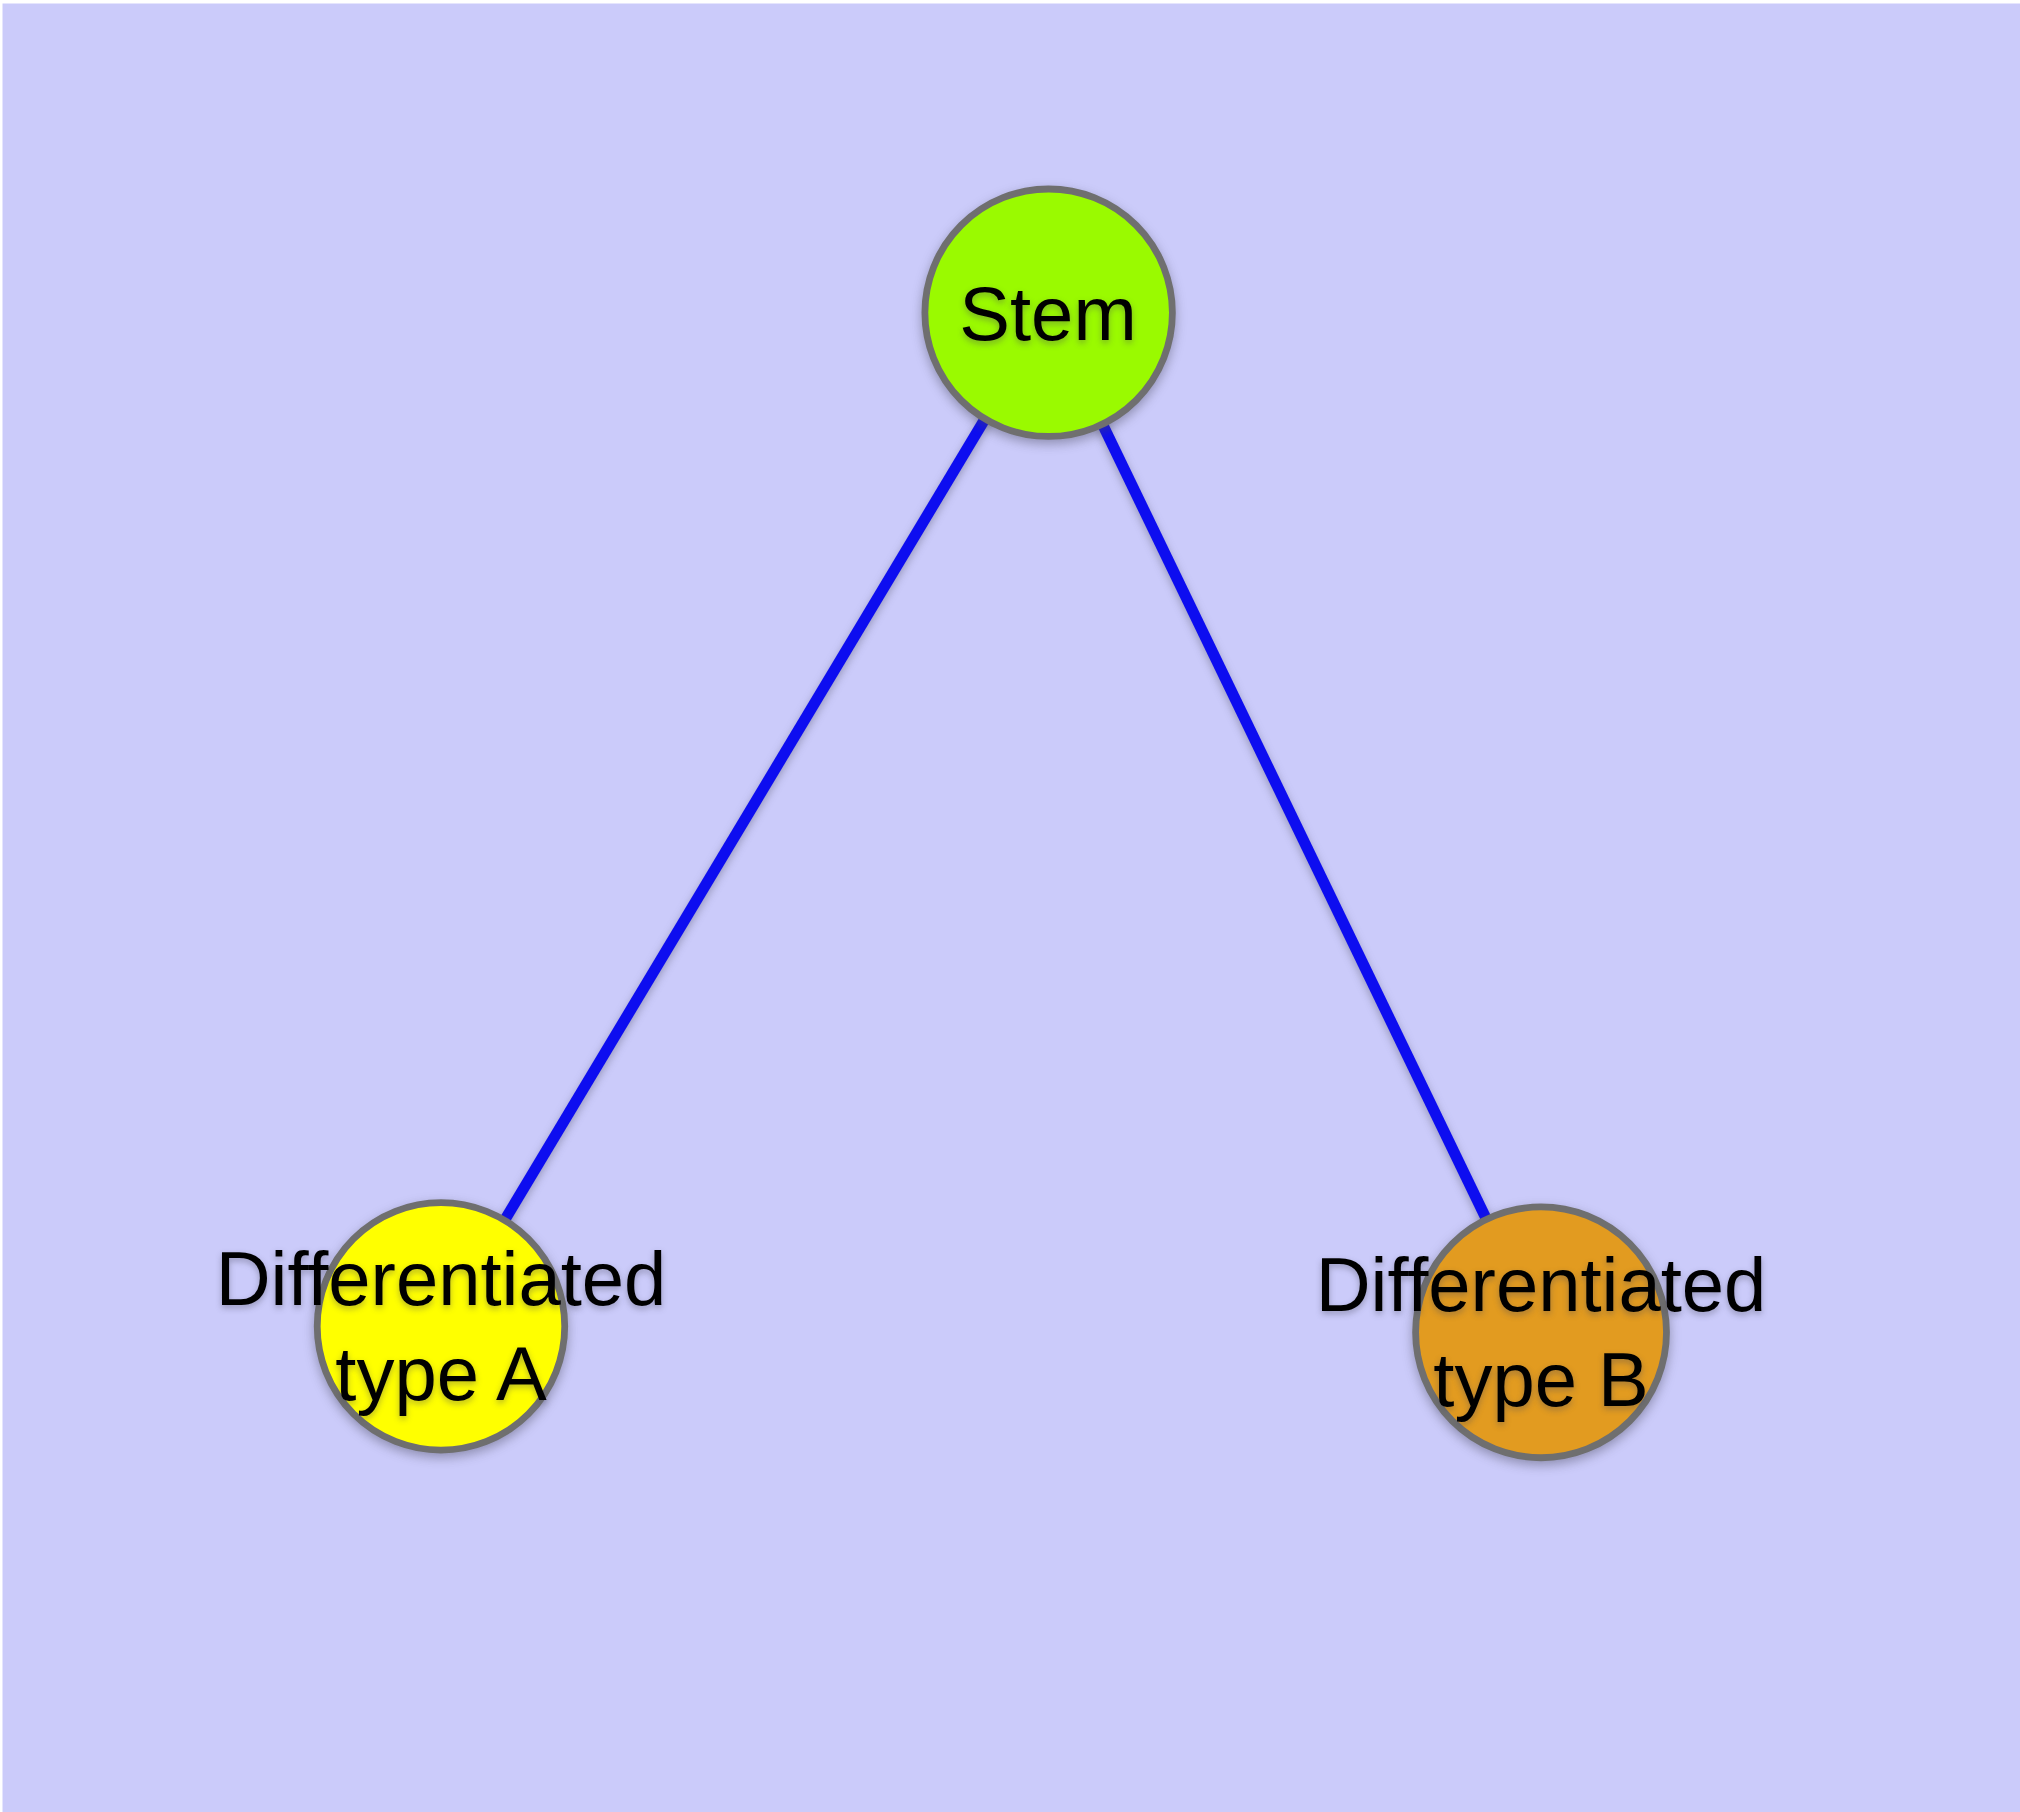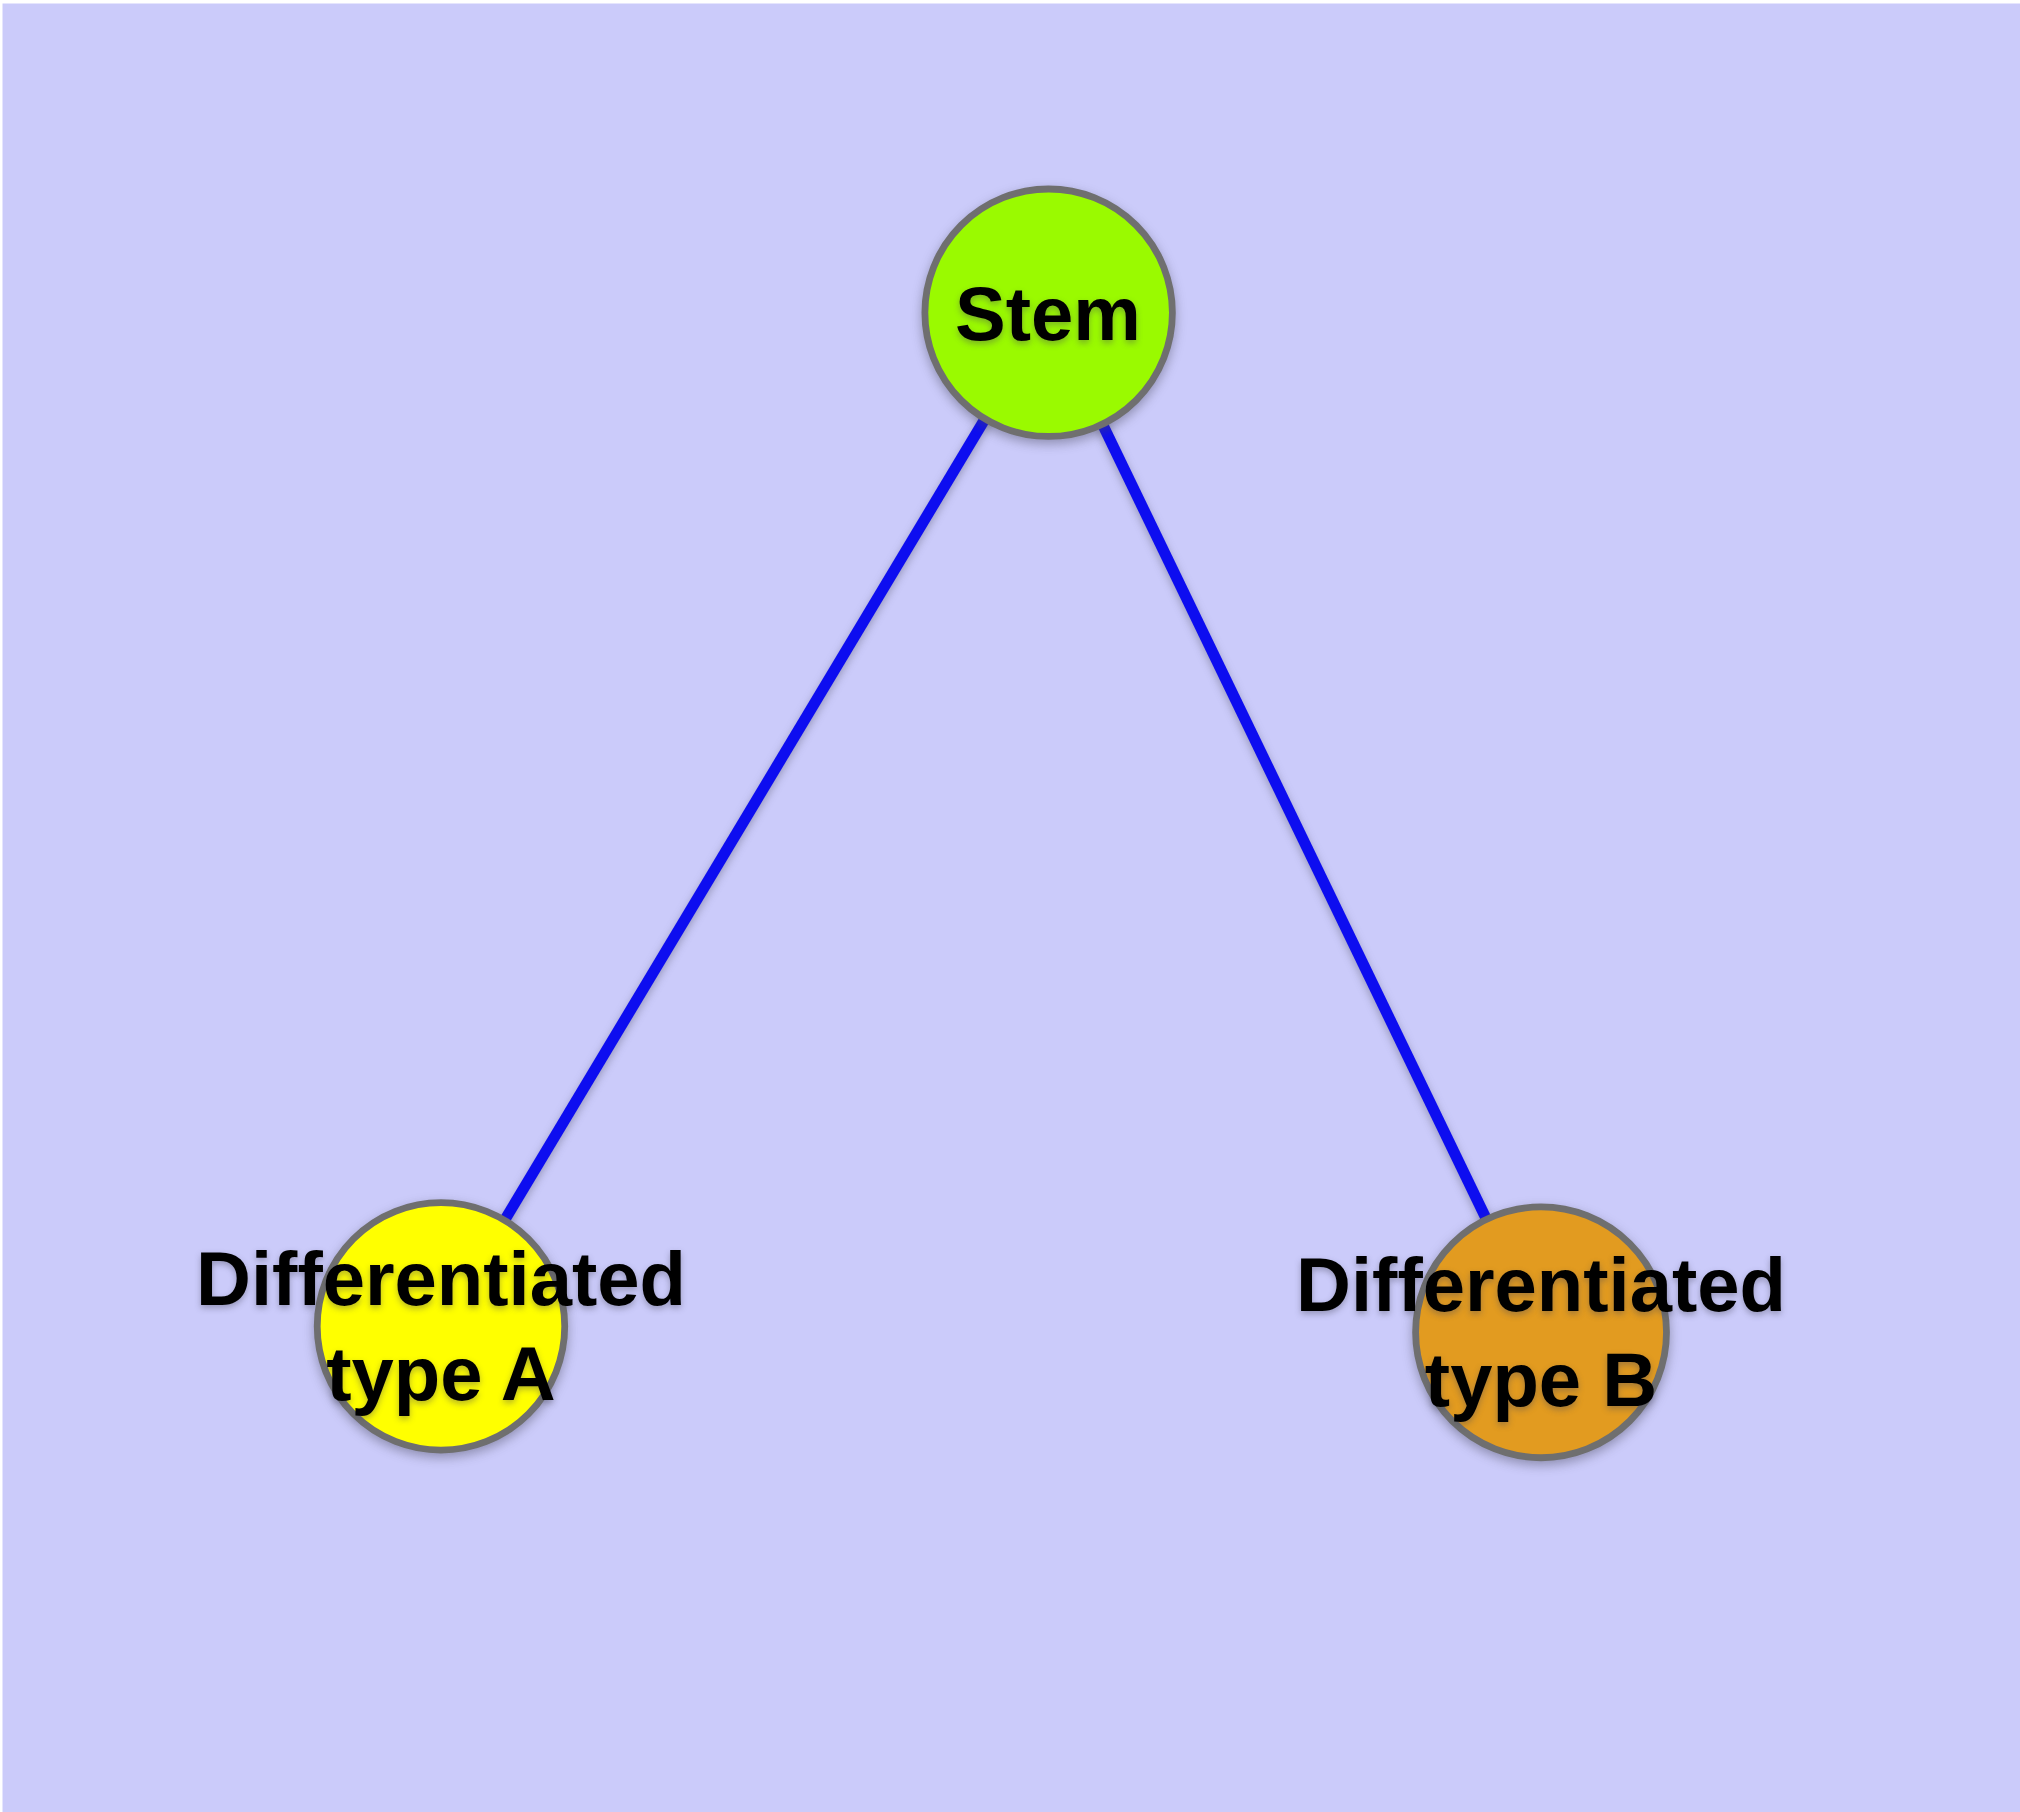--- a/index.html
+++ b/index.html
@@ -30,21 +30,21 @@
     filter: drop-shadow(0px 4px 5px rgba(70, 70, 90, 0.40));
   }
   .node-circle {
     stroke-width: 8px;
     filter: drop-shadow(0px 5px 6px rgba(70, 70, 90, 0.45));
   }
   .node-label {
     position: absolute;
     transform: translate(-50%, -50%);
     font-size: 76px;
-    font-weight: 700;
+    font-weight: 400;
     line-height: 1.25;
     text-align: center;
     white-space: pre-line;
     letter-spacing: 0px;
     text-shadow: 0px 3.4px 6px rgba(70, 70, 90, 0.40);
     pointer-events: none;
   }
 </style>
 </head>
 <body>

